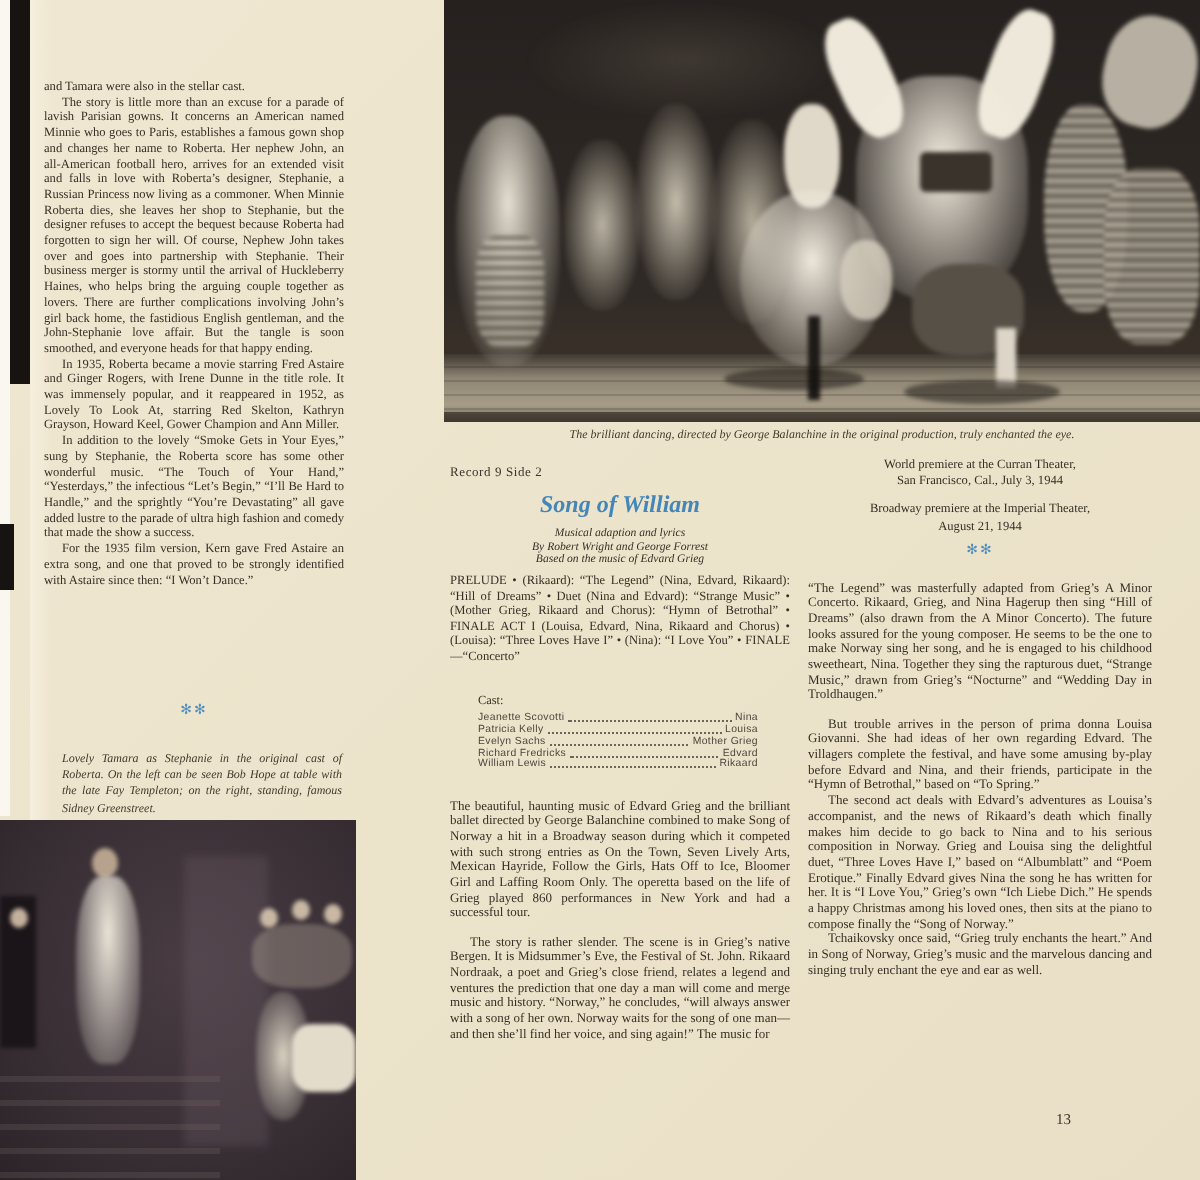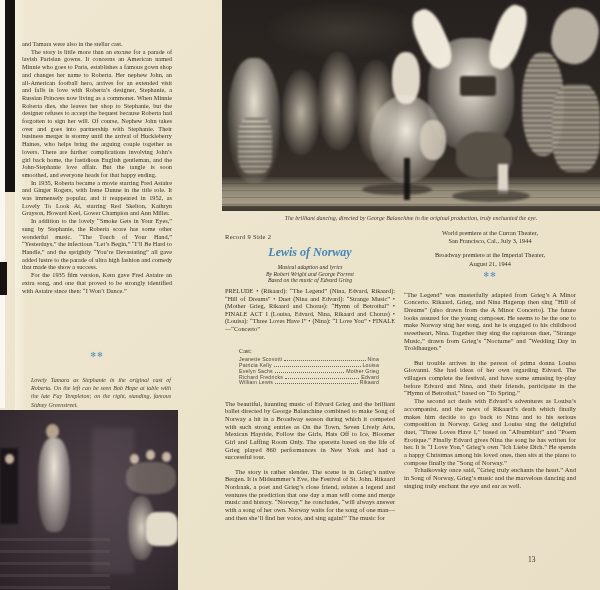--- a/index.html
+++ b/index.html
@@ -115,21 +115,21 @@
     <div class="blob" style="left:130px;top:44px;width:9px;height:10px;border-radius:50%;background:#c9b8a4;"></div>
     <div class="blob" style="left:146px;top:40px;width:9px;height:10px;border-radius:50%;background:#c9b8a4;"></div>
     <div class="blob" style="left:162px;top:42px;width:9px;height:10px;border-radius:50%;background:#c9b8a4;"></div>
     <div class="blob" style="left:126px;top:52px;width:50px;height:32px;border-radius:40%;background:rgba(190,178,160,.35);"></div>
     <div class="blob" style="left:128px;top:86px;width:27px;height:64px;border-radius:45%;background:radial-gradient(ellipse,#d9d2c2,rgba(217,210,194,.1) 82%);"></div>
     <div class="blob" style="left:146px;top:102px;width:32px;height:34px;border-radius:30%;background:#e4dccb;"></div>
     <div class="blob" style="left:0;top:128px;width:110px;height:52px;background:repeating-linear-gradient(180deg,rgba(120,105,100,.25) 0 3px,transparent 3px 12px);filter:none;"></div>
   </div>
 
   <div class="rec-header">Record 9 Side 2</div>
-  <h1 class="feature-title">Lewis of Norway</h1>
+  <h1 class="feature-title">Song of William</h1>
   <div class="credits">
     <div>Musical adaption and lyrics</div>
     <div>By Robert Wright and George Forrest</div>
     <div>Based on the music of Edvard Grieg</div>
   </div>
   <p class="prelude j">PRELUDE • (Rikaard): “The Legend” (Nina, Edvard, Rikaard): “Hill of Dreams” • Duet (Nina and Edvard): “Strange Music” • (Mother Grieg, Rikaard and Chorus): “Hymn of Betrothal” • FINALE ACT I (Louisa, Edvard, Nina, Rikaard and Chorus) • (Louisa): “Three Loves Have I” • (Nina): “I Love You” • FINALE—“Concerto”</p>
 
   <div class="cast-block">
     <p class="cast-label">Cast:</p>
     <div class="cast-row">

